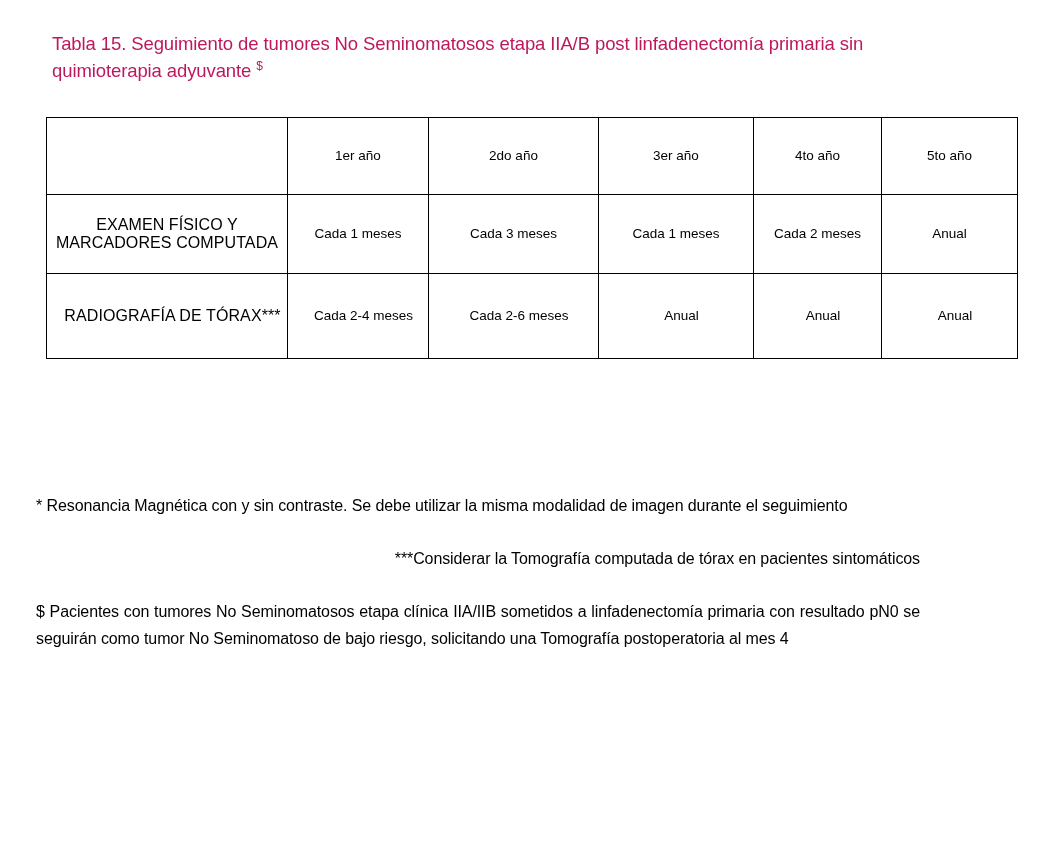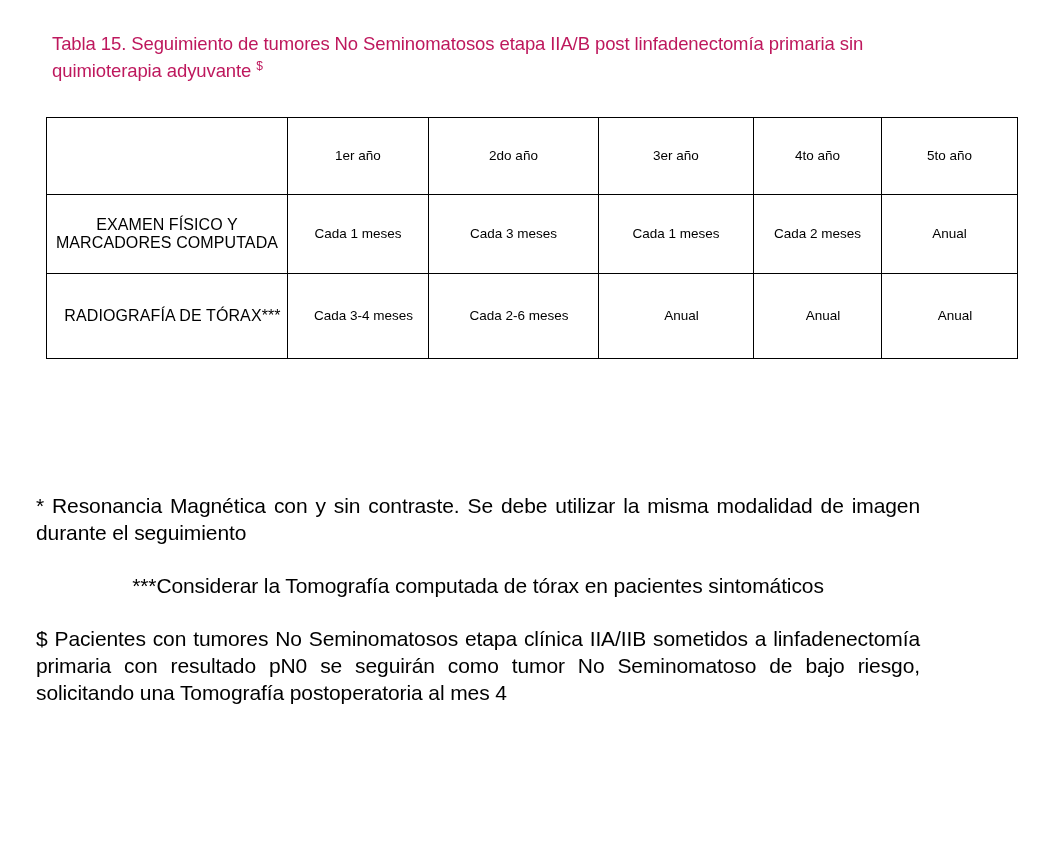--- a/index.html
+++ b/index.html
@@ -79,29 +79,29 @@
   }
 
   
   .notes {
     position: absolute;
     left: 36px;
     top: 492px;
     width: 884px;
   }
   .note {
-    font-size: 21px;
+    font-size: 16px;
     line-height: 27px;
     text-align: justify;
     margin: 0 0 26px 0;
     color: #000;
     letter-spacing: -0.1px;
   }
   .note:last-child { margin-bottom: 0; }
-  .note.nojust { text-align: center; }
+  .note.nojust { text-align: right; }
 </style>
 </head>
 <body>
 
 <div class="page">
 
   <div class="title"><span>Tabla 15. Seguimiento de tumores No Seminomatosos etapa IIA/B post linfadenectomía primaria  sin quimioterapia adyuvante </span><span class="sup">$</span></div>
 
   <div class="table-wrap">
     <table class="followup">
@@ -128,21 +128,21 @@
           <td>Cada 1 meses</td>
           <td>Cada 3 meses</td>
           <td>Cada 1 meses</td>
           <td>Cada 2 meses</td>
           <td>Anual</td>
         </tr>
 
 
         <tr class="r-2">
           <td class="rowlabel"><span>RADIOGRAFÍA DE TÓRAX***</span></td>
-          <td>Cada 3-4 meses</td>
+          <td>Cada 2-4 meses</td>
           <td>Cada 2-6 meses</td>
           <td>Anual</td>
           <td>Anual</td>
           <td>Anual</td>
         </tr>
       </tbody>
     </table>
   </div>
 
   <div class="notes">

